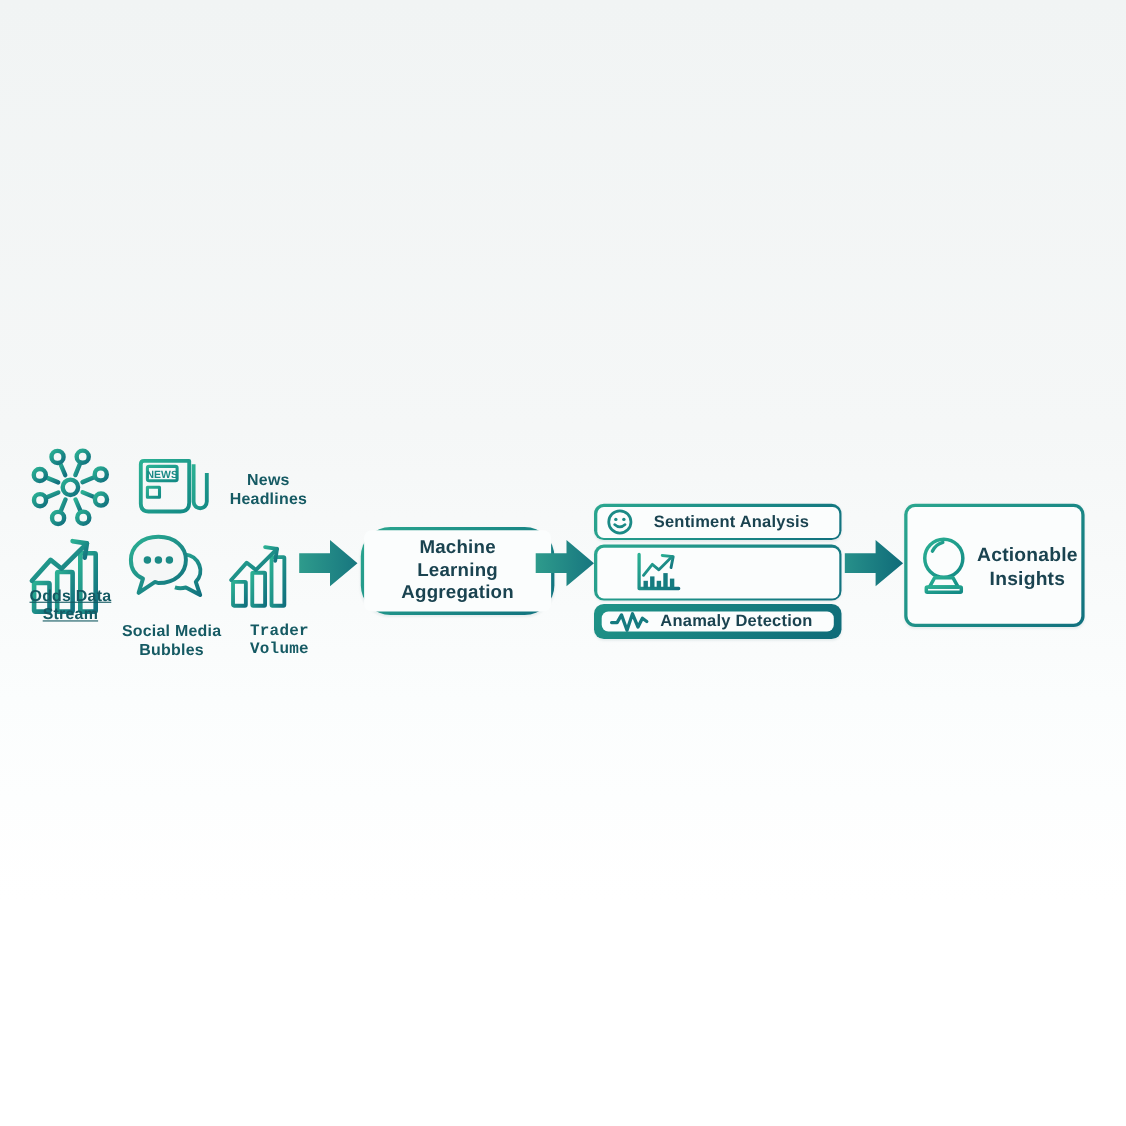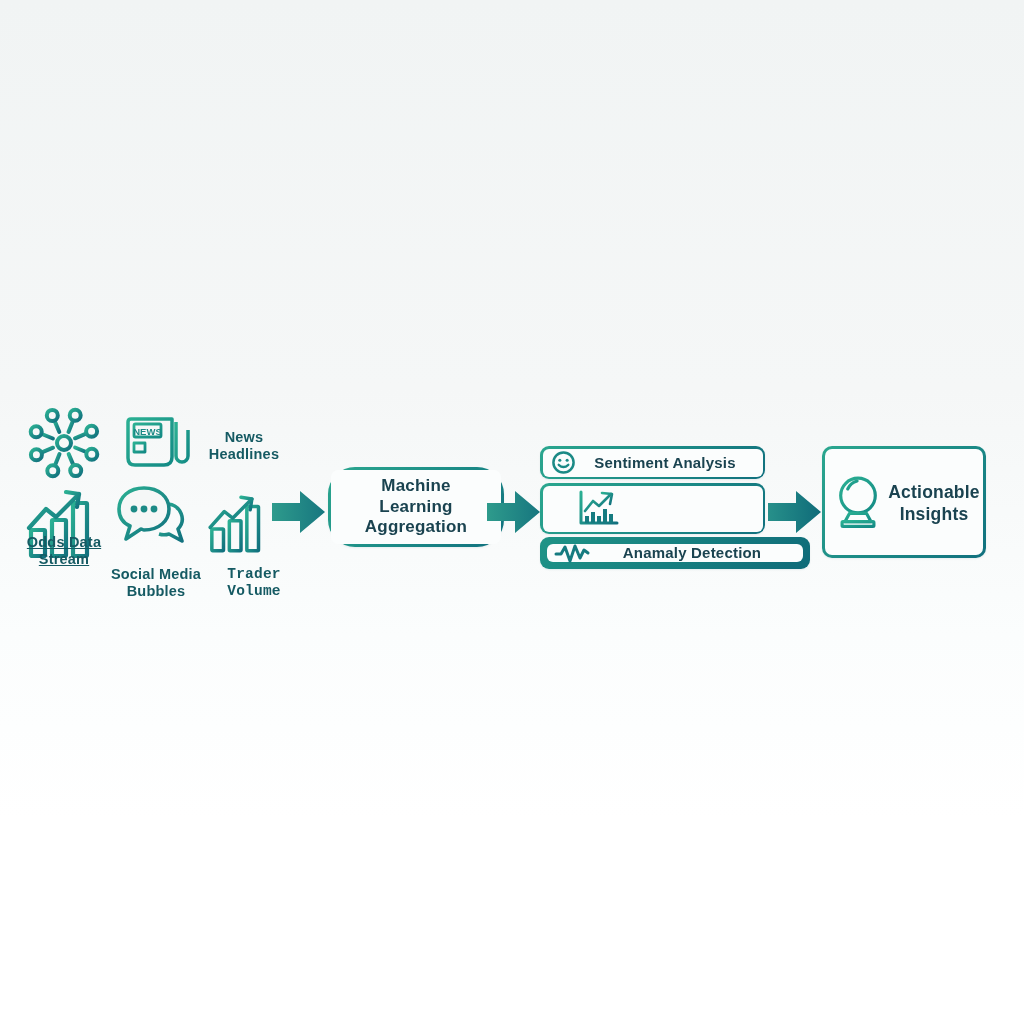--- a/index.html
+++ b/index.html
@@ -23,20 +23,21 @@
     white-space:pre-line;
   }
   
   .gbox{
     position:absolute;
     background:linear-gradient(135deg,#2ba78f 0%,#1b8a86 55%,#11707e 100%);
     border-radius:10px;
     padding:3px;
     box-sizing:border-box;
     box-shadow:0 1px 2px rgba(20,80,90,.08);
+    margin-top:12px;
   }
   .gbox-inner{
     background:#fbfdfd;
     border-radius:7px;
     width:100%;height:100%;
     box-sizing:border-box;
     display:flex;align-items:center;justify-content:center;
   }
   .gbox-inner.row{flex-direction:row;justify-content:flex-start;}
   .gbox-inner.col{flex-direction:row;}
@@ -222,21 +223,21 @@
           <rect x="10" y="27" width="4" height="7"></rect>
           <rect x="16" y="23" width="4" height="11"></rect>
           <rect x="22" y="27" width="4" height="7"></rect>
           <rect x="28" y="20" width="4" height="14"></rect>
           <rect x="34" y="25" width="4" height="9"></rect>
         </g>
       </svg>
     </div>
   </div>
 
-  <div class="gbox" style="left:540px;top:537px;width:270px;height:32px;border-radius:9px;padding:7px;background:linear-gradient(135deg,#1f9487,#0f6b79);">
+  <div class="gbox" style="left:540px;top:537px;width:225px;height:32px;border-radius:9px;padding:7px;background:linear-gradient(135deg,#1f9487,#0f6b79);">
     <div class="gbox-inner row" style="border-radius:6px;">
       <svg class="icon" style="margin-left:8px" width="34" height="26" viewBox="0 0 34 26">
         <polyline points="1,14 6,14 10,7 15,21 20,6 25,18 29,10 33,13" fill="none" stroke="#157b80" stroke-width="3" stroke-linejoin="round" stroke-linecap="round"></polyline>
       </svg>
       <div class="box-label module-label">Anamaly Detection</div>
     </div>
   </div>
 
   <svg class="abs" style="left:768px;top:489px" width="54" height="46" viewBox="0 0 54 46">
     <defs>

